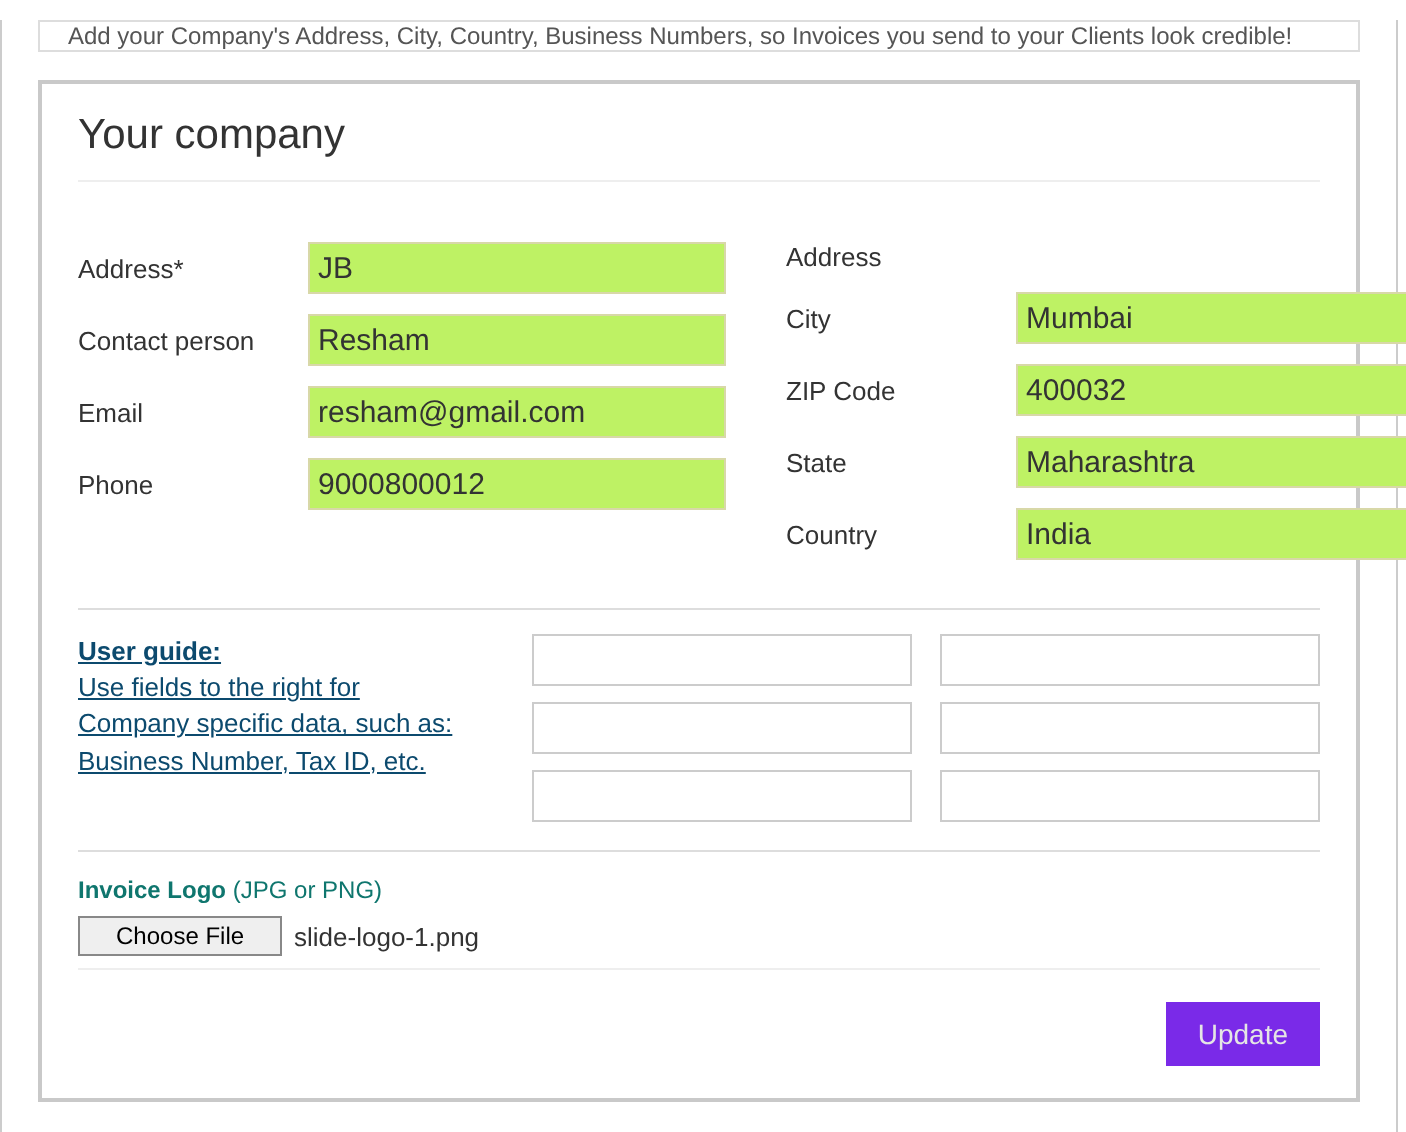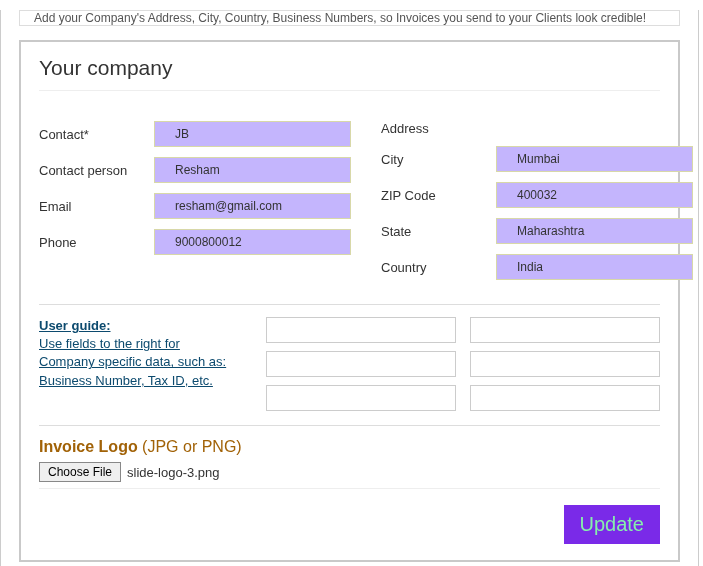--- a/index.html
+++ b/index.html
@@ -58,24 +58,24 @@
       margin-bottom: 10px;
     }
     .field-label {
       flex: 0 0 115px;
       font-size: 13px;
       color: #333;
     }
     .field-input {
       flex: 1;
       height: 26px;
-      padding: 3px 20px;
-      font-size: 12px;
+      padding: 3px 4px;
+      font-size: 15px;
       border: 1px solid #d8d8a8;
-      background: #c4b5fd;
+      background: #bef264;
       color: #333;
       font-family: inherit;
     }
     .section-sep {
       border: none;
       border-top: 1px solid #ddd;
       margin: 14px 0 12px 0;
     }
     .user-guide-row {
       display: flex;
@@ -107,81 +107,81 @@
       padding: 3px 6px;
       font-size: 13px;
       border: 1px solid #ccc;
       background: #fff;
       font-family: inherit;
     }
     .logo-section {
       margin-top: 4px;
     }
     .logo-label {
-      font-size: 16px;
-      color: #a16207;
+      font-size: 12px;
+      color: #0f766e;
     }
     .logo-label .bold {
       font-weight: bold;
     }
     .file-row {
       margin-top: 6px;
       display: flex;
       align-items: center;
       gap: 6px;
     }
     .choose-file-btn {
       font-size: 12px;
       font-family: inherit;
-      padding: 2px 8px;
+      padding: 2px 18px;
       border: 1px solid #888;
       background: #efefef;
       cursor: pointer;
     }
     .file-name {
       font-size: 13px;
       color: #333;
     }
     .logo-underline {
       border: none;
       border-top: 1px solid #eee;
       margin-top: 6px;
     }
     .action-row {
       display: flex;
       justify-content: flex-end;
       margin-top: 16px;
     }
     .update-btn {
       background: #7a2ae8;
-      color: #86efac;
+      color: #e5e5e5;
       border: none;
       padding: 8px 16px;
-      font-size: 20px;
+      font-size: 14px;
       font-family: inherit;
       cursor: pointer;
     }
   </style>
 </head>
 <body>
 
 <div class="outer-wrap">
 
   <div class="info-bar">
     <span>Add your Company's Address, City, Country, Business Numbers, so Invoices you send to your Clients look credible!</span>
   </div>
 
   <div class="main-panel">
     <h2 class="panel-title">Your company</h2>
 
     <div class="form-grid">
       <div class="col">
 
         <div class="field-row">
-          <label class="field-label">Contact*</label>
+          <label class="field-label">Address*</label>
           <input class="field-input" value="JB" style="">
         </div>
 
         <div class="field-row">
           <label class="field-label">Contact person</label>
           <input class="field-input" value="Resham" style="">
         </div>
 
         <div class="field-row">
           <label class="field-label">Email</label>
@@ -248,21 +248,21 @@
     </div>
 
     <hr class="section-sep">
 
     <div class="logo-section">
       <div class="logo-label">
         <span class="bold">Invoice Logo</span><span> (JPG or PNG)</span>
       </div>
       <div class="file-row">
         <button class="choose-file-btn">Choose File</button>
-        <span class="file-name">slide-logo-3.png</span>
+        <span class="file-name">slide-logo-1.png</span>
       </div>
       <hr class="logo-underline">
     </div>
 
     <div class="action-row">
       <button class="update-btn">Update</button>
     </div>
 
   </div>
 

